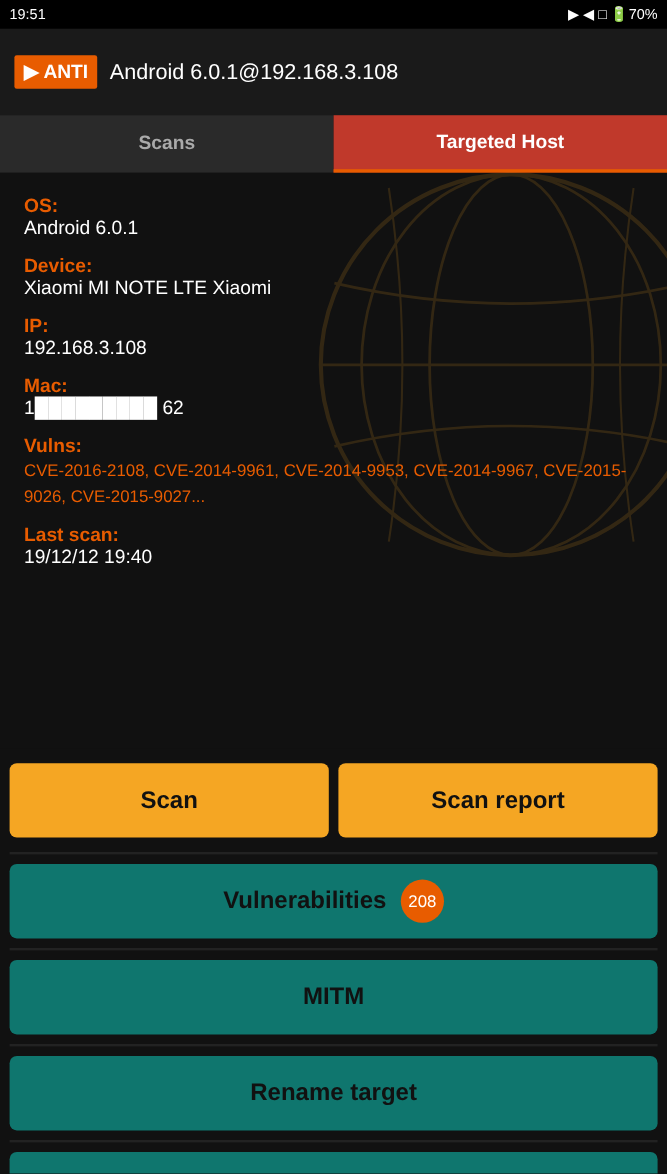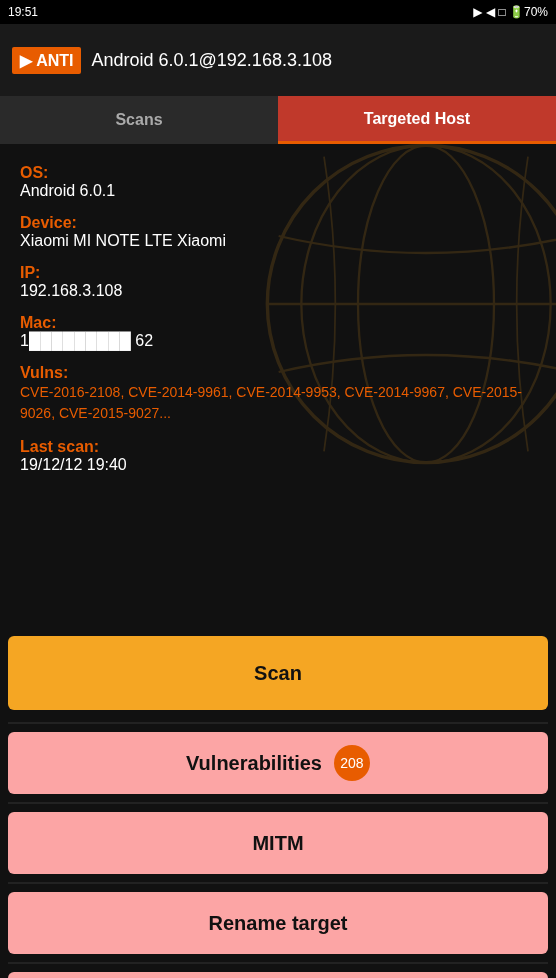--- a/index.html
+++ b/index.html
@@ -121,36 +121,36 @@
     .btn-row {
       display: flex;
       gap: 8px;
       margin: 12px 8px;
     }
     .btn {
       flex: 1;
       background: #f5a623;
       border: none;
       border-radius: 6px;
-      height: 74px;
+      height: 62px;
       font-size: 20px;
       font-weight: bold;
       color: #111;
       cursor: pointer;
       display: flex;
       align-items: center;
       justify-content: center;
     }
 
     .btn-full-row {
       margin: 8px 8px;
     }
     .btn-full {
       width: 100%;
-      background: #fca5a5;
+      background: #0f766e;
       border: none;
       border-radius: 6px;
       height: 62px;
       font-size: 20px;
       font-weight: bold;
       color: #111;
       cursor: pointer;
       display: flex;
       align-items: center;
       justify-content: center;
@@ -241,20 +241,23 @@
   <div class="info-row">
     <span class="info-label">Last scan:</span>
     <span class="info-value">19/12/12 19:40</span>
   </div>
 </div>
 
 <div class="btn-row">
   <button class="btn">
     <span>Scan</span>
   </button>
+  <button class="btn">
+    <span>Scan report</span>
+  </button>
 </div>
 
 <div class="divider-line"></div>
 
 <div class="btn-full-row">
   <button class="btn-full">
     <span>Vulnerabilities</span>
     <span class="vuln-badge">208</span>
   </button>
 </div>

